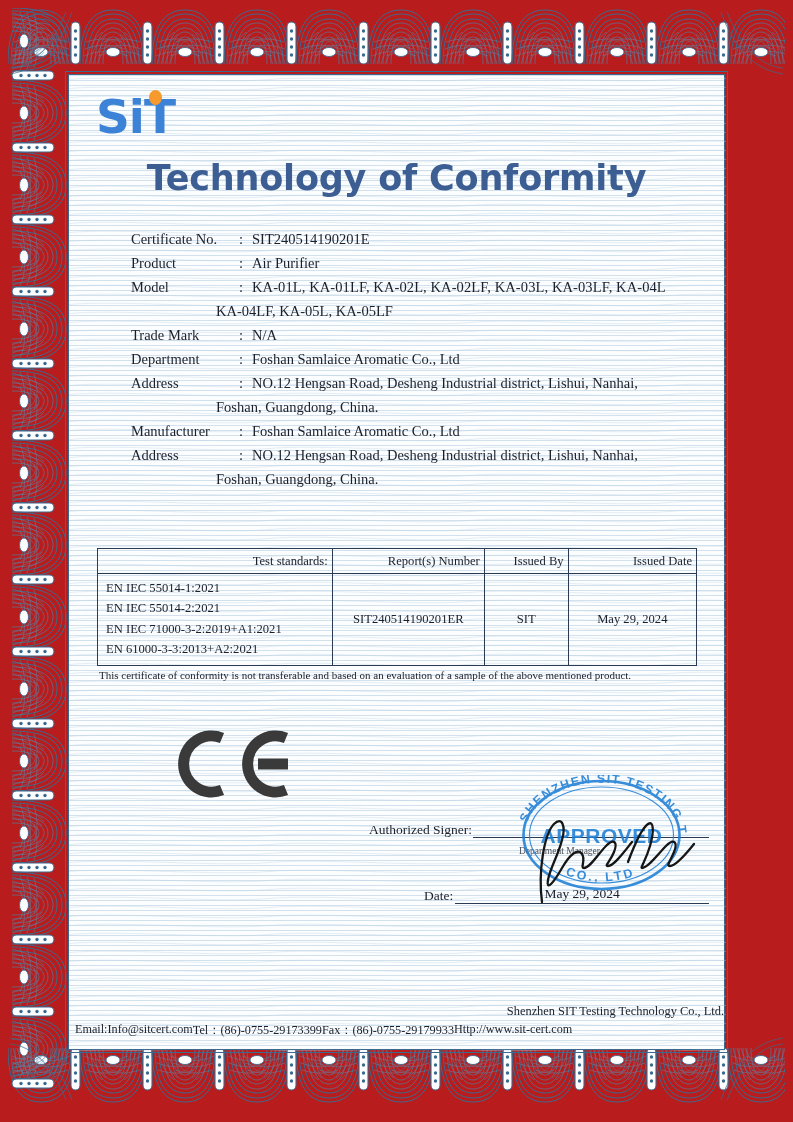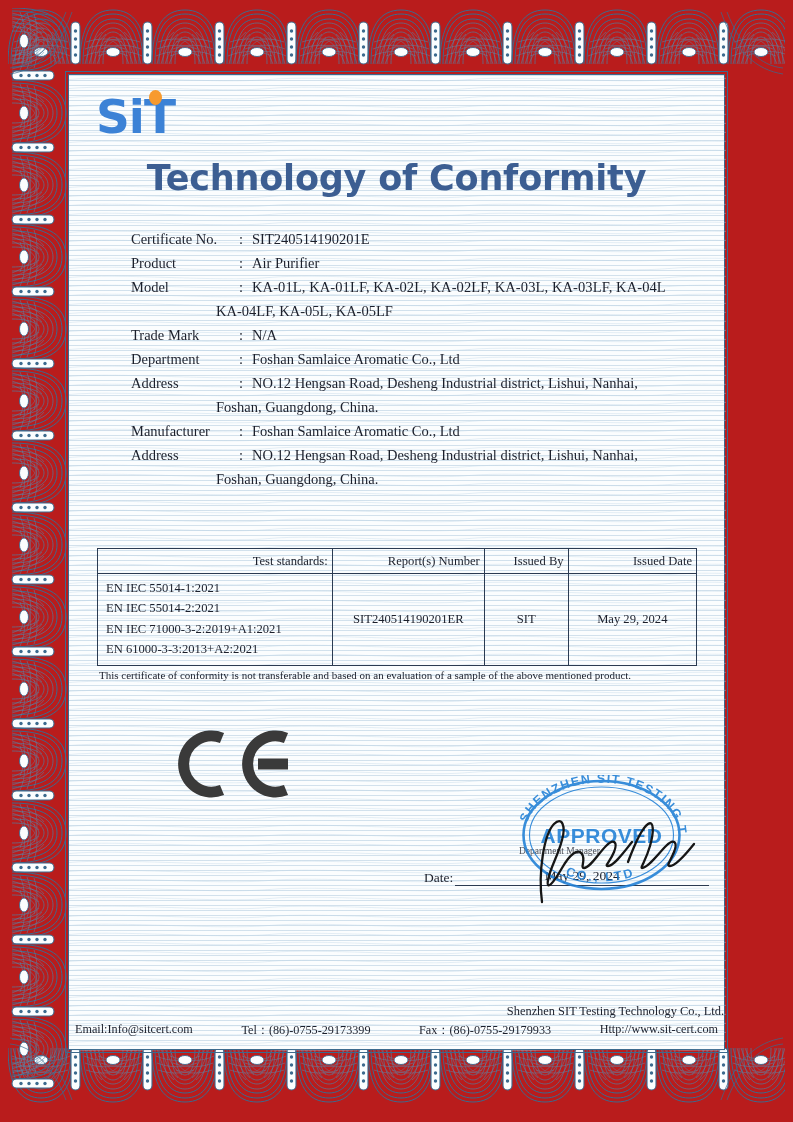--- a/index.html
+++ b/index.html
@@ -267,21 +267,21 @@
     left: 0;
     bottom: 10px;
     width: 100%;
     text-align: center;
     font-size: 12.4px;
     color: #1b1f2b;
   }
   .footer-company { margin-bottom: 3px; text-align: right; }
   .footer-contacts {
     display: flex;
-    justify-content: space-between;
+    justify-content: flex-start;
     padding: 0 6px;
     font-size: 12.2px;
   }
   .footer-contacts span { white-space: nowrap; }
 </style>
 </head>
 <body>
 
 <div class="page">
 
@@ -520,20 +520,24 @@
         <svg width="120" height="72" viewBox="0 0 120 72" xmlns="http://www.w3.org/2000/svg">
           <g fill="none" stroke="#3a3a3a" stroke-width="11">
             <path d="M48,10 A28,28 0 1,0 48,62"></path>
             <path d="M112,10 A28,28 0 1,0 112,62"></path>
           </g>
           <rect x="84" y="30.5" width="30" height="11" fill="#3a3a3a"></rect>
         </svg>
       </div>
 
       <div class="sig-block">
+        <div class="sig-row">
+          <div class="sig-label">Authorized Signer:</div>
+          <div class="sig-line"></div>
+        </div>
         <div class="sig-caption">Department Manager</div>
         <div class="date-row">
           <div class="sig-label">Date:</div>
           <div class="date-line">May 29, 2024</div>
         </div>
       </div>
 
       <div class="stamp">
         <svg width="185" height="120" viewBox="0 0 185 120" xmlns="http://www.w3.org/2000/svg">
           <defs>

